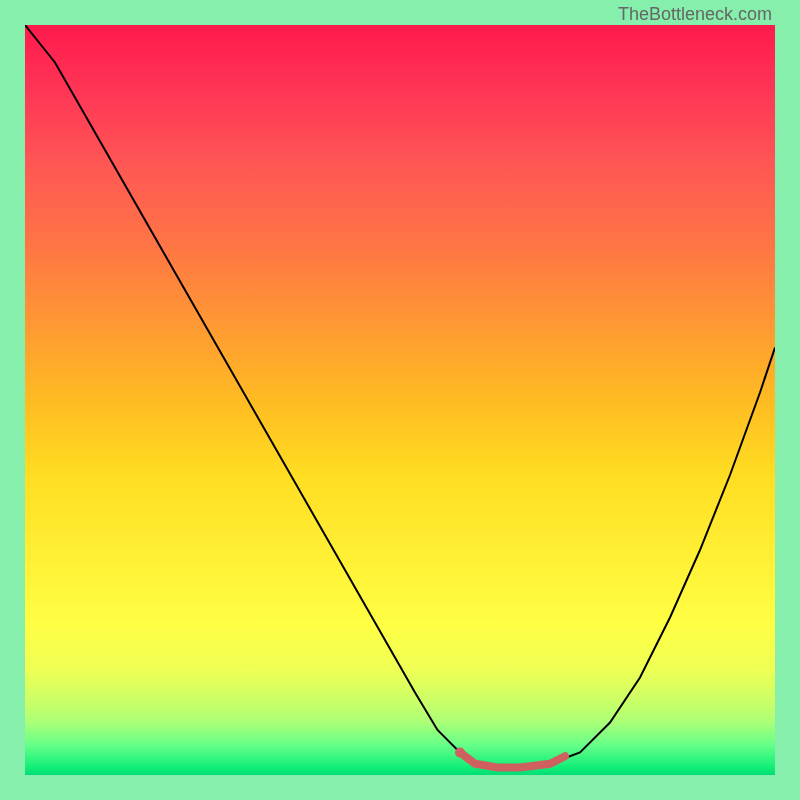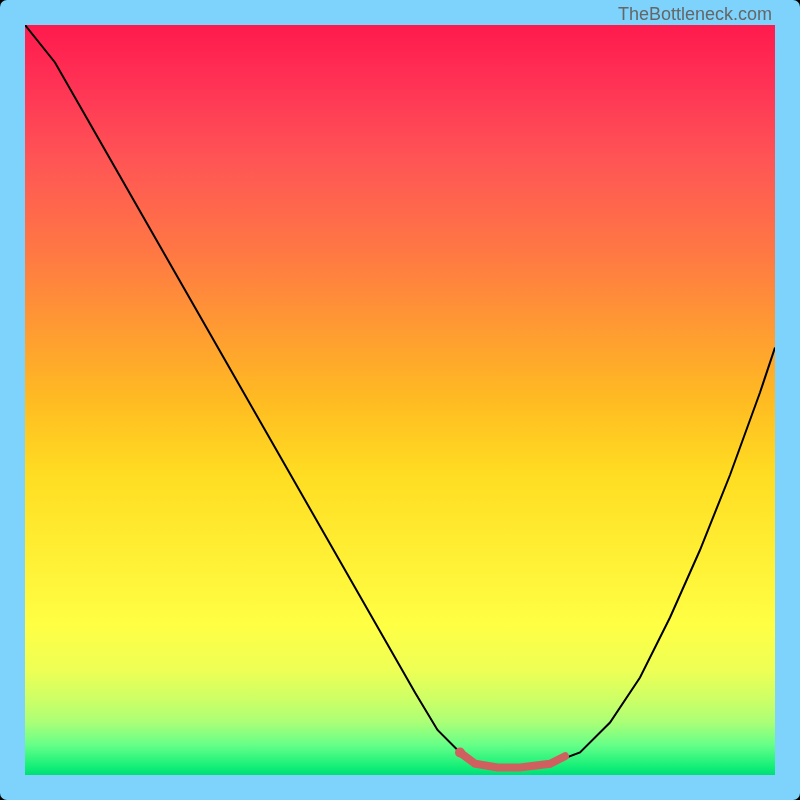--- a/index.html
+++ b/index.html
@@ -1,22 +1,21 @@
 <!DOCTYPE html>
 <html><head>
 <meta charset="utf-8">
 <style>
   * { margin: 0; padding: 0; box-sizing: border-box; }
   html, body { width: 800px; height: 800px; overflow: hidden; background: #000; }
   .container {
     width: 800px;
     height: 800px;
     position: relative;
-    background: #7dd3fc;
-    border-radius: 7px;
+    background: #86efac;
   }
   .plot-area {
     position: absolute;
     left: 25px;
     top: 25px;
     width: 750px;
     height: 750px;
     background: linear-gradient(to bottom,
       #ff1a4d 0%,
       #ff3355 8%,

